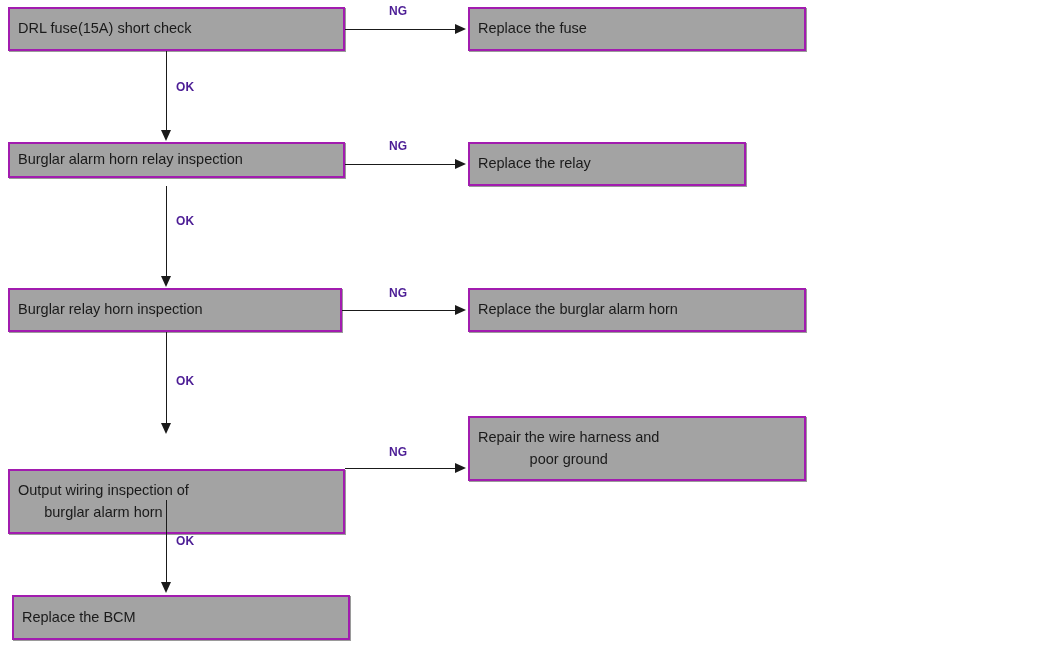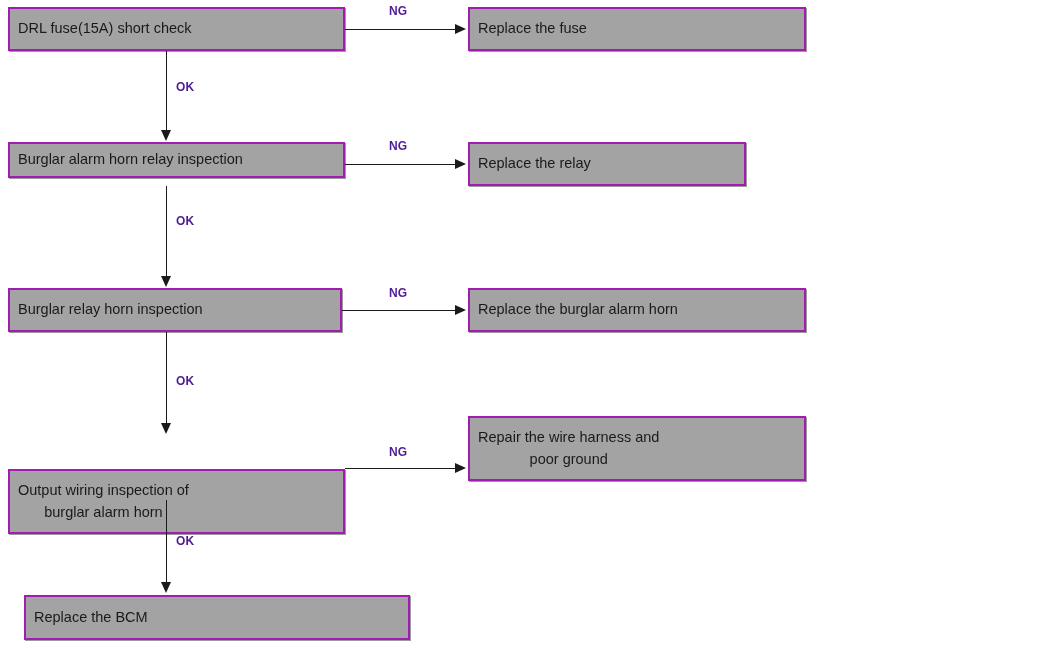--- a/index.html
+++ b/index.html
@@ -145,17 +145,17 @@
 
   <div class="node" style="left:468px; top:416px; width:338px; height:65px;">
     <span class="node-text">Repair the wire harness and
 poor ground</span>
   </div>
 
   <div class="vline" style="left:166px; top:500px; height:83px;"></div>
   <div class="arrow-down" style="left:161px; top:582px;"></div>
   <div class="edge-label" style="left:176px; top:534px;">OK</div>
 
-  <div class="node" style="left:24px; top:595px; width:386px; height:45px;">
+  <div class="node" style="left:12px; top:595px; width:338px; height:45px;">
     <span class="node-text">Replace the BCM</span>
   </div>
 
 </div>
 
 </body></html>

